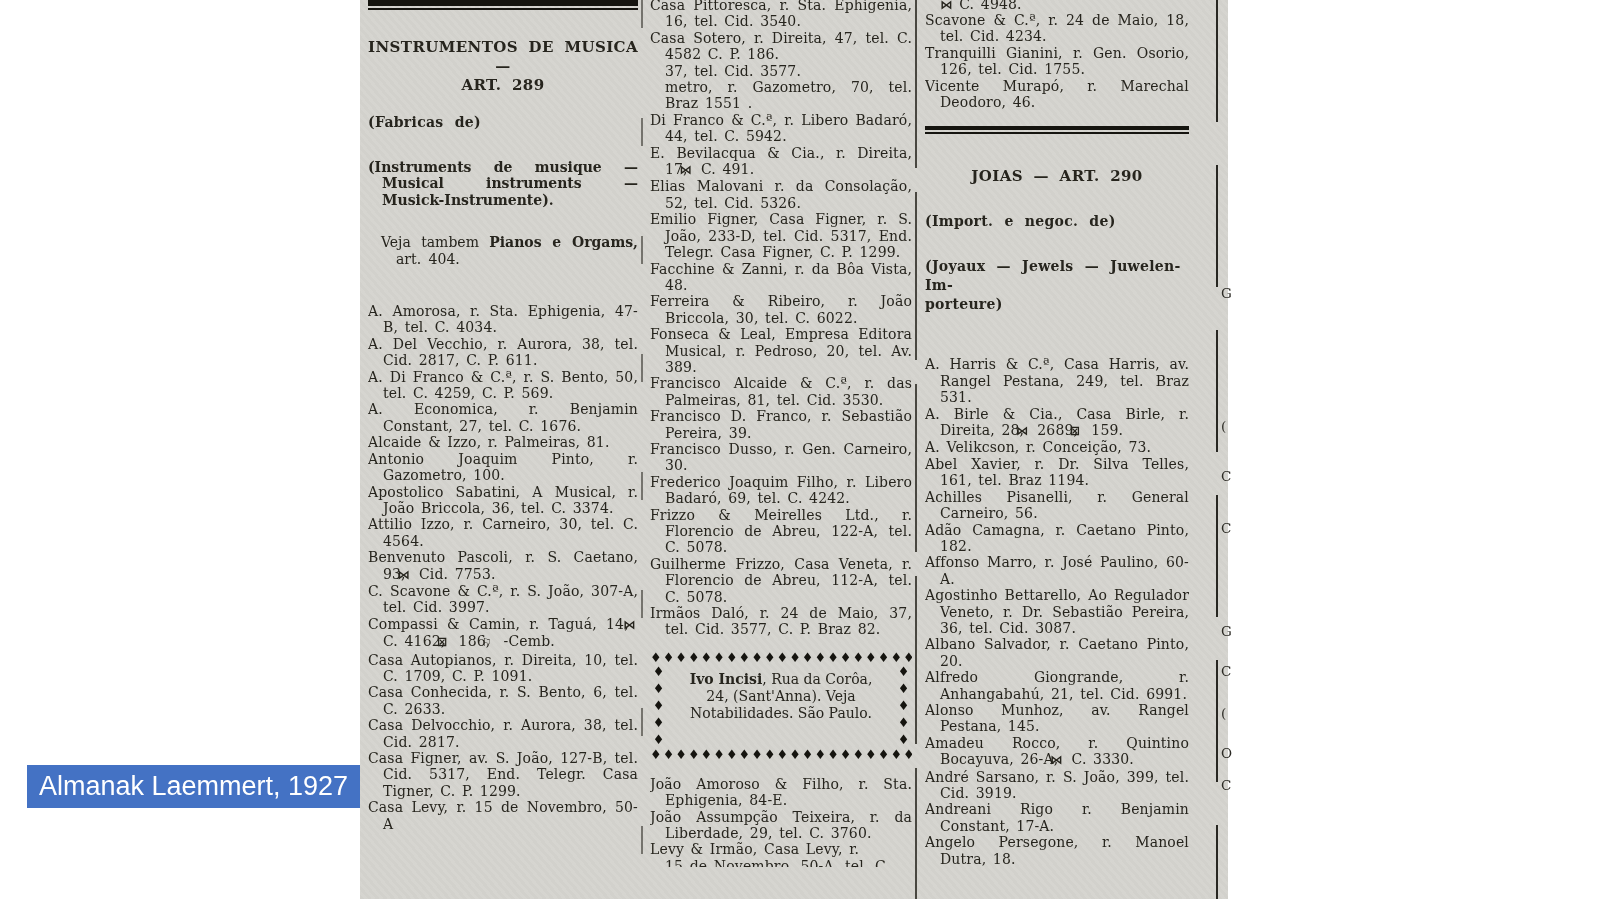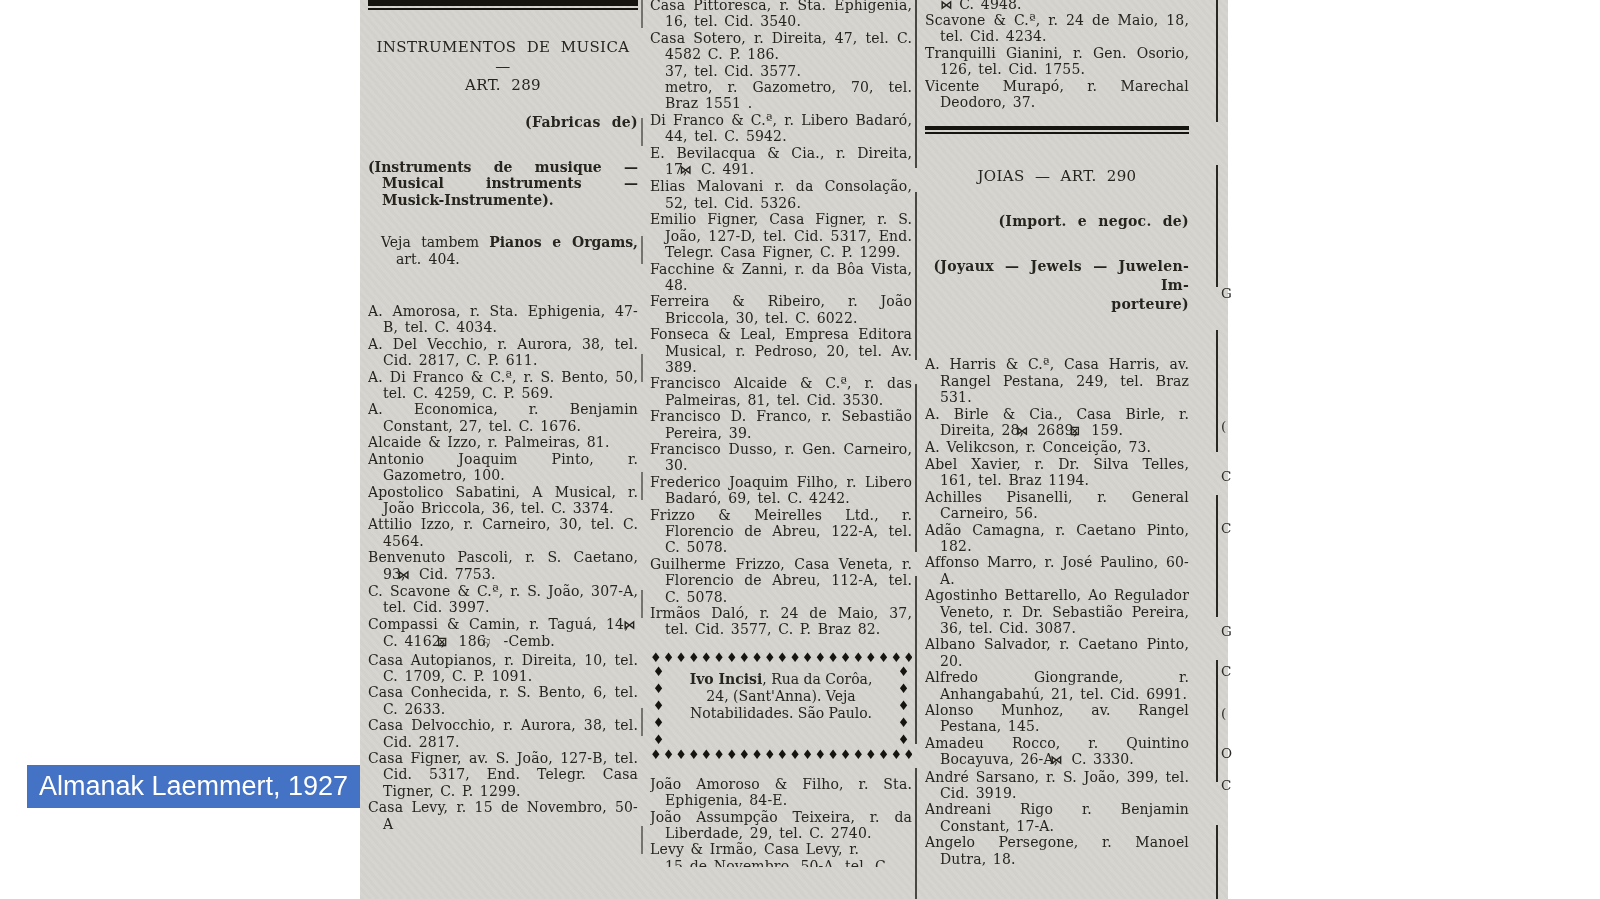--- a/index.html
+++ b/index.html
@@ -21,23 +21,23 @@
 
   .col{position:absolute;top:0;height:899px;overflow:hidden;
        font-size:14px;line-height:16.4px;color:var(--ink);}
   #c1{left:8px;width:270px;}
   #c2{left:290px;width:262px;margin-top:-3px;}
   #c3{left:565px;width:264px;}
 
   .entry{text-align:justify;padding-left:15px;text-indent:-15px;
          word-spacing:2px;letter-spacing:.15px;}
   .cont{text-align:justify;padding-left:15px;word-spacing:2px;letter-spacing:.15px;}
-  .h1{font-weight:normal;text-align:center;white-space:pre-line;
+  .h1{font-weight:bold;text-align:center;white-space:pre-line;
       font-size:15px;line-height:19px;word-spacing:5px;letter-spacing:.4px;}
-  .hc{font-weight:bold;text-align:right;white-space:pre-line;
+  .hc{font-weight:bold;text-align:left;white-space:pre-line;
       line-height:19px;word-spacing:6px;letter-spacing:.3px;}
   .para{font-weight:bold;text-align:justify;padding-left:14px;text-indent:-14px;
         word-spacing:3px;}
   .note{text-align:justify;padding-left:15px;text-indent:-15px;word-spacing:3px;margin-left:13px;}
   .note .b{font-weight:bold;}
 
   .toprule{height:11px;margin-top:0;
     background:linear-gradient(#15140f 0 6px, transparent 6px 8px, #15140f 8px 10px, transparent 10px);}
   .rule2{height:11px;margin-right:-22px;
     background:linear-gradient(#15140f 0 4px, transparent 4px 6px, #15140f 6px 8px, transparent 8px);}
@@ -109,21 +109,21 @@
         <div class="entry">Casa Levy, r. 15 de Novembro, 50-A</div>
       </div>
     <div class="col" id="c2">
         <div class="entry">Casa Pittoresca, r. Sta. Ephigenia, 16, tel. Cid. 3540.</div>
         <div class="entry">Casa Sotero, r. Direita, 47, tel. C. 4582 C. P. 186.</div>
         <div class="cont">37, tel. Cid. 3577.</div>
         <div class="cont">metro, r. Gazometro, 70, tel. Braz 1551 .</div>
         <div class="entry">Di Franco &amp; C.ª, r. Libero Badaró, 44, tel. C. 5942.</div>
         <div class="entry">E. Bevilacqua &amp; Cia., r. Direita, 17, <span class="ic">⋈</span> C. 491.</div>
         <div class="entry">Elias Malovani r. da Consolação, 52, tel. Cid. 5326.</div>
-        <div class="entry">Emilio Figner, Casa Figner, r. S. João, 127-D, tel. Cid. 5317, End. Telegr. Casa Figner, C. P. 1299.</div>
+        <div class="entry">Emilio Figner, Casa Figner, r. S. João, 233-D, tel. Cid. 5317, End. Telegr. Casa Figner, C. P. 1299.</div>
         <div class="entry">Facchine &amp; Zanni, r. da Bôa Vista, 48.</div>
         <div class="entry">Ferreira &amp; Ribeiro, r. João Briccola, 30, tel. C. 6022.</div>
         <div class="entry">Fonseca &amp; Leal, Empresa Editora Musical, r. Pedroso, 20, tel. Av. 389.</div>
         <div class="entry">Francisco Alcaide &amp; C.ª, r. das Palmeiras, 81, tel. Cid. 3530.</div>
         <div class="entry">Francisco D. Franco, r. Sebastião Pereira, 39.</div>
         <div class="entry">Francisco Dusso, r. Gen. Carneiro, 30.</div>
         <div class="entry">Frederico Joaquim Filho, r. Libero Badaró, 69, tel. C. 4242.</div>
         <div class="entry">Frizzo &amp; Meirelles Ltd., r. Florencio de Abreu, 122-A, tel. C. 5078.</div>
         <div class="entry">Guilherme Frizzo, Casa Veneta, r. Florencio de Abreu, 112-A, tel. C. 5078.</div>
         <div class="entry">Irmãos Daló, r. 24 de Maio, 37, tel. Cid. 3577, C. P. Braz 82.</div>
@@ -136,33 +136,33 @@
 ♦
 ♦</div>
           <div class="br">♦
 ♦
 ♦
 ♦
 ♦</div>
           <div class="inner"><span class="b">Ivo Incisi</span>, Rua da Corôa, 24, (Sant'Anna). Veja Notabilidades. São Paulo.</div>
         </div>
         <div class="entry">João Amoroso &amp; Filho, r. Sta. Ephigenia, 84-E.</div>
-        <div class="entry">João Assumpção Teixeira, r. da Liberdade, 29, tel. C. 2740.</div>
+        <div class="entry">João Assumpção Teixeira, r. da Liberdade, 29, tel. C. 3760.</div>
         <div class="entry">Levy &amp; Irmão, Casa Levy, r.</div>
         <div class="clipwrap" style="height: 9px;">
           <div class="cont">15 de Novembro, 50-A, tel. C.</div>
         </div>
       </div>
     <div class="col" id="c3">
         <div class="clipwrap" style="height: 12px;">
           <div class="cont" style="margin-top: -4px;"><span class="ic">⋈</span> C. 4948.</div>
         </div>
         <div class="entry">Scavone &amp; C.ª, r. 24 de Maio, 18, tel. Cid. 4234.</div>
         <div class="entry">Tranquilli Gianini, r. Gen. Osorio, 126, tel. Cid. 1755.</div>
-        <div class="entry">Vicente Murapó, r. Marechal Deodoro, 37.</div>
+        <div class="entry">Vicente Murapó, r. Marechal Deodoro, 46.</div>
         <div style="height: 16px;"></div>
         <div class="rule2"></div>
         <div style="height: 30px;"></div>
         <div class="h1">JOIAS — ART. 290</div>
         <div style="height: 26px;"></div>
         <div class="hc">(Import. e negoc. de)</div>
         <div style="height: 26px;"></div>
         <div class="hc">(Joyaux — Jewels — Juwelen-Im-
 porteure)</div>
         <div style="height: 42px;"></div>

